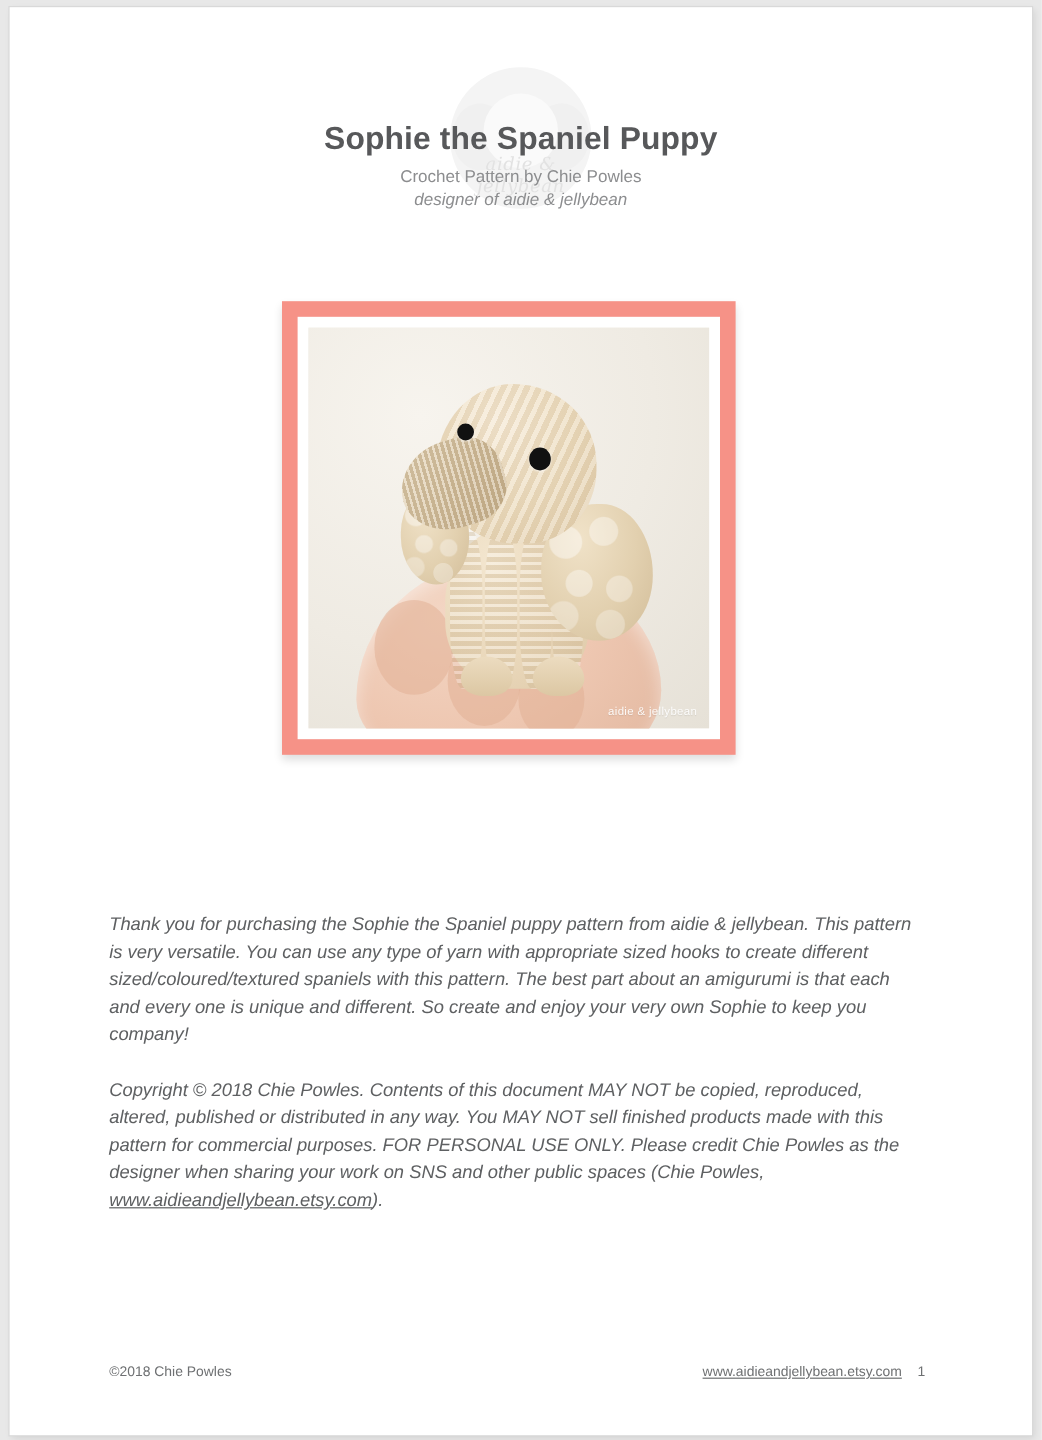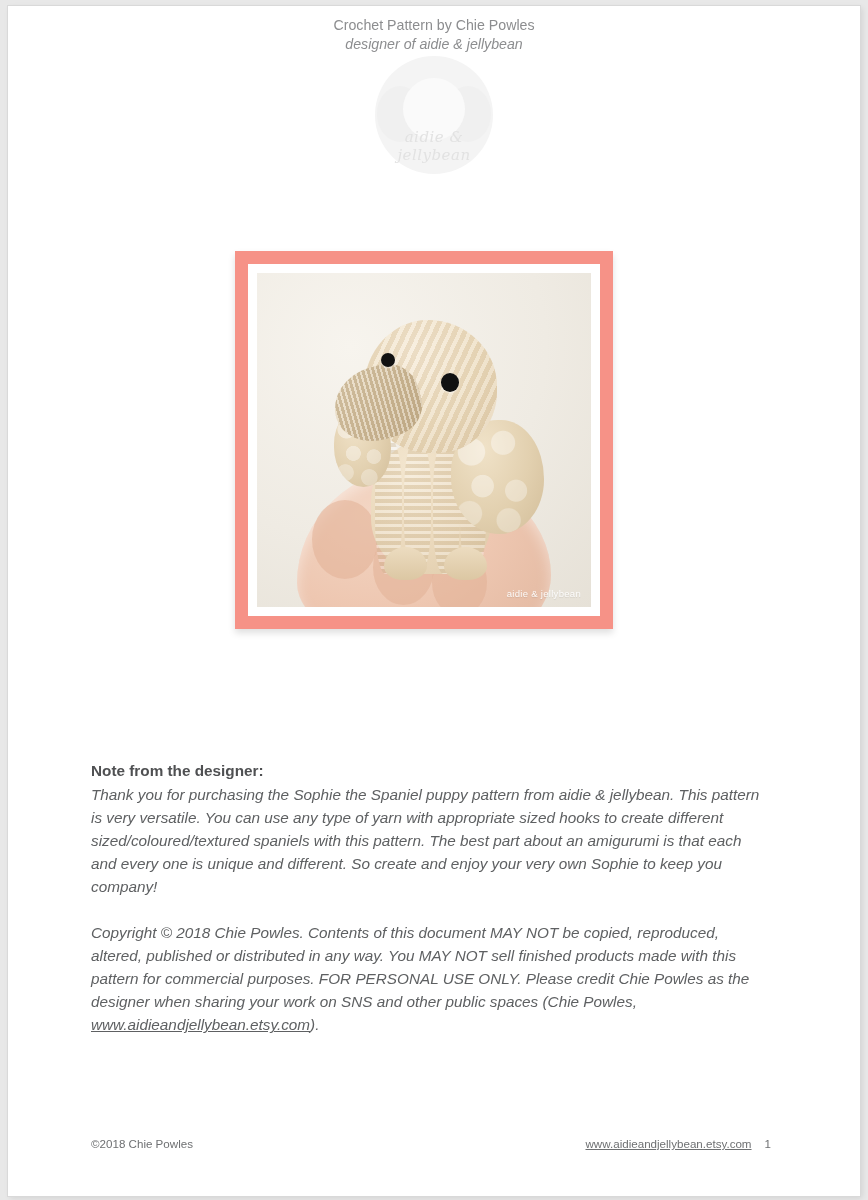--- a/index.html
+++ b/index.html
@@ -336,20 +336,21 @@
 
   <div id="header-block">
 
     <div id="watermark-logo">
       <div class="wm-ear-l"></div>
       <div class="wm-ear-r"></div>
       <div class="wm-face"></div>
       <div class="wm-text">aidie &amp; jellybean</div>
     </div>
 
+    <h1 id="doc-title">Sophie the Spaniel Puppy</h1>
     <p id="doc-subtitle-1">Crochet Pattern by Chie Powles</p>
     <p id="doc-subtitle-2">designer of aidie &amp; jellybean</p>
   </div>
 
   <div id="photo-frame">
     <div id="photo-mat">
       <div id="photo-image">
         <div class="scene-bg"></div>
 
         <div class="hand">
@@ -386,21 +387,20 @@
 
         <div class="paw paw-left"></div>
         <div class="paw paw-right"></div>
 
         <div id="photo-watermark">aidie &amp; jellybean</div>
       </div>
     </div>
   </div>
 
   <div id="content-body">
-    <p id="note-heading">Note from the designer:</p>
     <p class="body-paragraph">Thank you for purchasing the Sophie the Spaniel puppy pattern from aidie &amp; jellybean. This pattern is very versatile. You can use any type of yarn with appropriate sized hooks to create different sized/coloured/textured spaniels with this pattern. The best part about an amigurumi is that each and every one is unique and different. So create and enjoy your very own Sophie to keep you company!</p>
 
     <p class="body-paragraph" id="copyright-paragraph"><span>Copyright © 2018 Chie Powles. Contents of this document MAY NOT be copied, reproduced, altered, published or distributed in any way. You MAY NOT sell finished products made with this pattern for commercial purposes. FOR PERSONAL USE ONLY. Please credit Chie Powles as the designer when sharing your work on SNS and other public spaces (Chie Powles, </span><a class="inline-link" href="#">www.aidieandjellybean.etsy.com</a><span>).</span></p>
   </div>
 
   <div id="page-footer">
     <span>©2018 Chie Powles</span>
     <span id="footer-right">
       <a id="footer-link" href="#">www.aidieandjellybean.etsy.com</a>
       <span>1</span>

